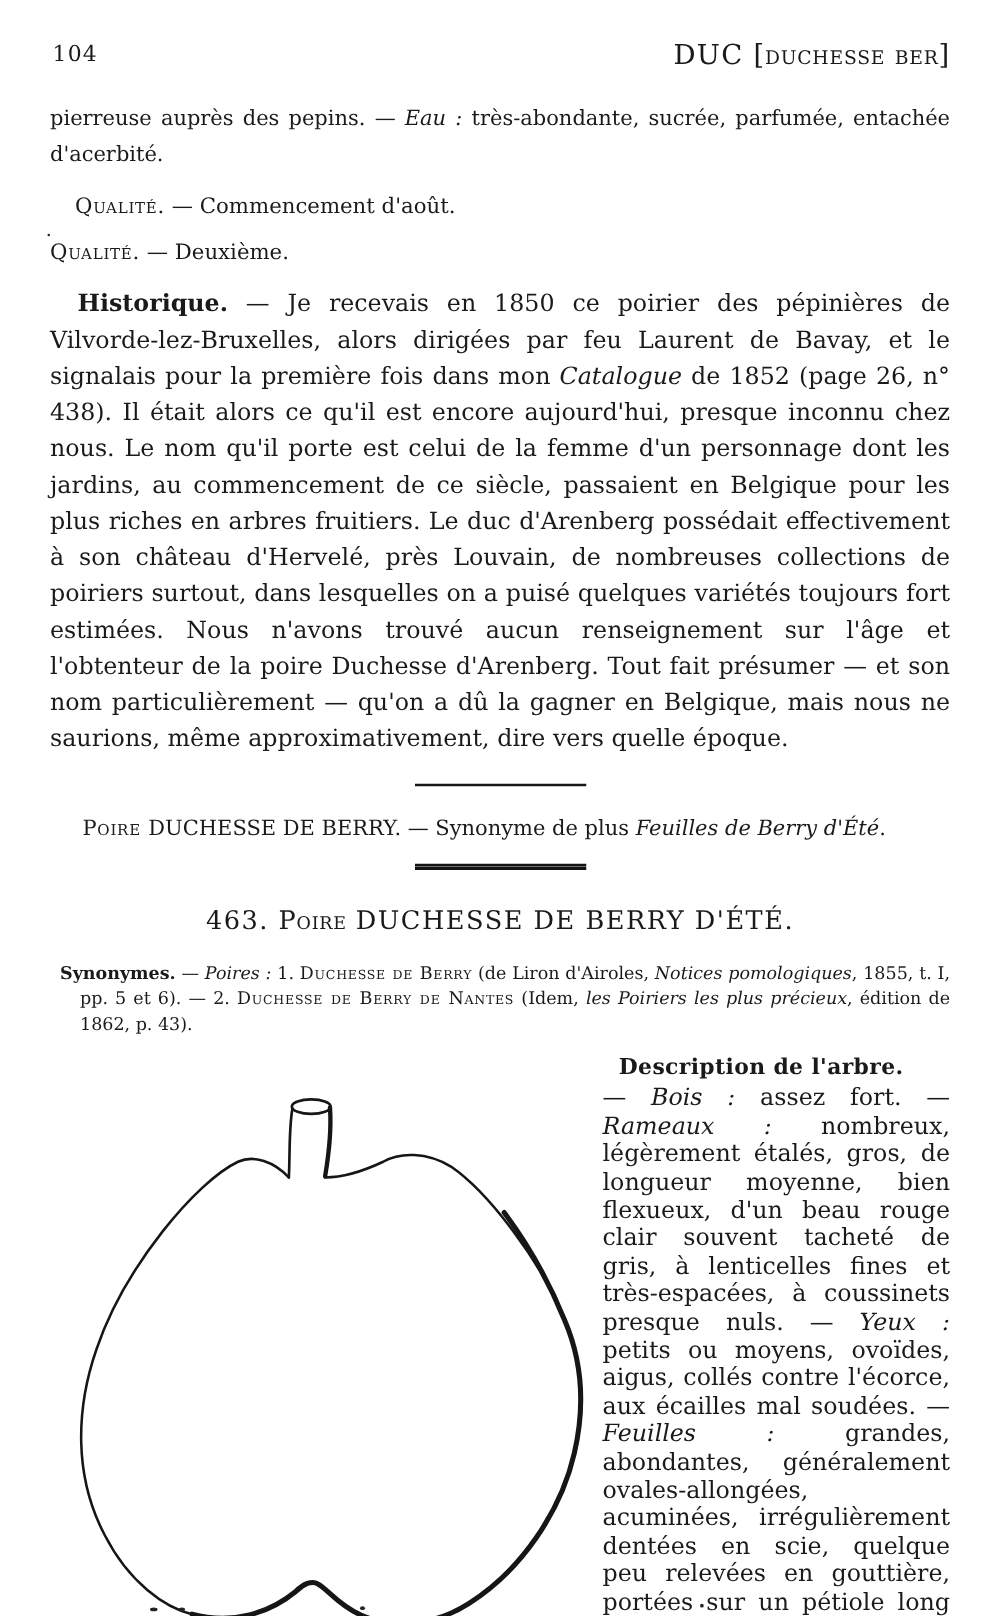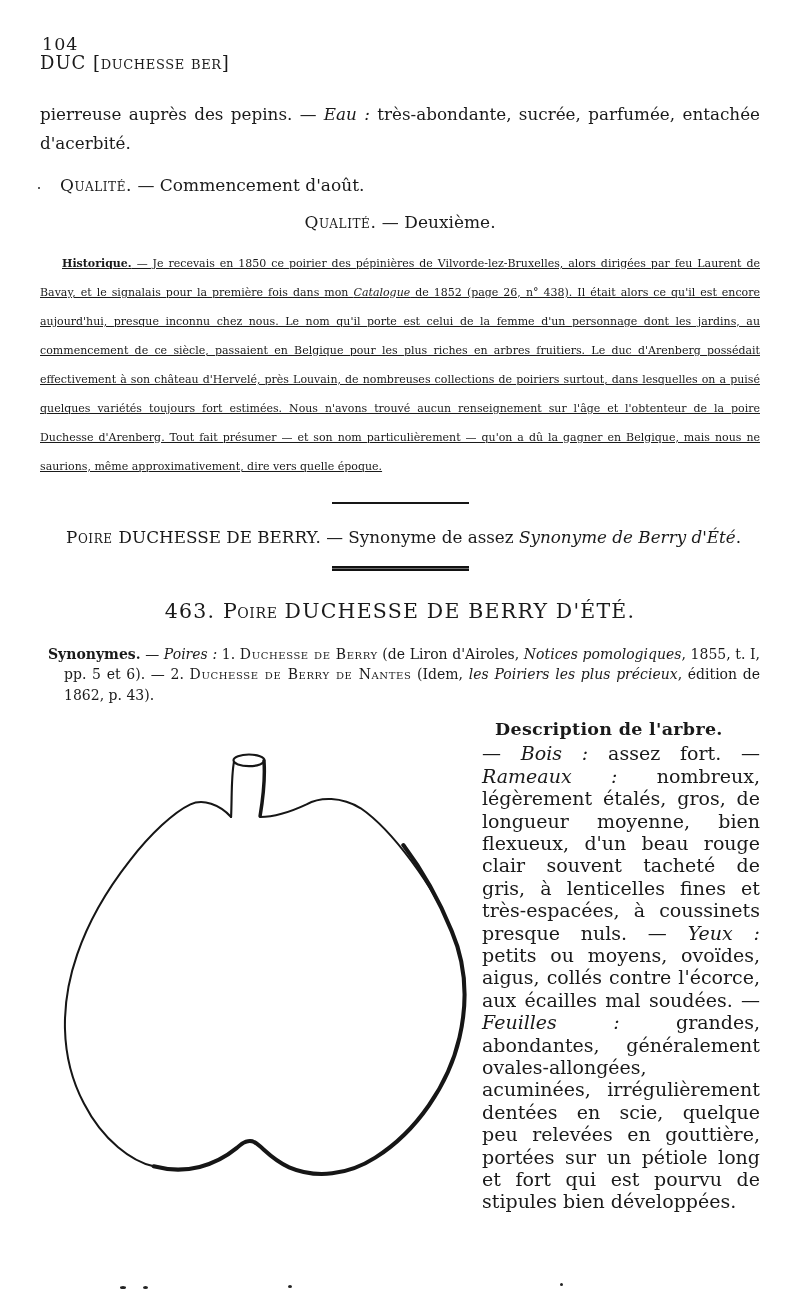--- a/index.html
+++ b/index.html
@@ -6,28 +6,28 @@
   body {
     width:800px; height:1293px;
     background:#ffffff;
     color:#1a1a1a;
     font-family:"DejaVu Serif","Liberation Serif",serif;
     overflow:hidden;
     position:relative;
   }
   .content { margin:0 40px; width:720px; }
 
-  .header { position:relative; padding-top:52px; text-align:left; height:24px; }
+  .header { position:relative; padding-top:32px; text-align:right; height:24px; }
   .page-number { position:absolute; left:2px; top:34px; font-size:17.5px; letter-spacing:1px; }
-  .running-header { font-size:18px; letter-spacing:1px; }
+  .running-header { font-size:22px; letter-spacing:1px; }
 
   .p-continuation { margin-top:24px; font-size:16.8px; line-height:29px; text-align:justify; }
   .p-maturite { margin-top:14px; margin-left:20px; font-size:17px; }
-  .p-qualite  { margin-top:8px;  font-size:17px;text-align:center; }
-  .p-historique { margin-top:11px; font-size:11px; line-height:29px; text-align:justify; text-indent:22px;text-decoration:underline; }
+  .p-qualite  { margin-top:8px;  font-size:17px; }
+  .p-historique { margin-top:11px; font-size:19px; line-height:29px; text-align:justify; text-indent:22px; }
 
   .rule-thin  { width:137px; height:2px; background:#161616; margin:21px auto 0; }
   .rule-thick { width:137px; height:5px; margin:15px auto 0;
                 background:linear-gradient(180deg,#121212 0 42%,#6f6f6f 42% 54%,#121212 54% 100%); }
 
   .crossref { margin-top:20px; font-size:16.8px; line-height:27px; }
   .crossref-line1 { margin-left:26px; }
   .crossref-line2 { margin-left:42px; }
 
   .article-heading { margin-top:28px; text-align:center; font-size:20.5px; letter-spacing:1.2px; white-space:nowrap; }
@@ -66,21 +66,21 @@
   <p class="p-continuation"><span>pierreuse auprès des pepins. — </span><span class="seg-i">Eau :</span><span> très-abondante, sucrée, parfumée, entachée d'acerbité.</span></p>
 
   <p class="p-maturite"><span class="seg-sc">Qualité.</span><span> — Commencement d'août.</span></p>
   <p class="p-qualite"><span class="seg-sc">Qualité.</span><span> — Deuxième.</span></p>
 
   <p class="p-historique"><span class="seg-b">Historique.</span><span> — Je recevais en 1850 ce poirier des pépinières de Vilvorde-lez-Bruxelles, alors dirigées par feu Laurent de Bavay, et le signalais pour la première fois dans mon </span><span class="seg-i">Catalogue</span><span> de 1852 (page 26, n° 438). Il était alors ce qu'il est encore aujourd'hui, presque inconnu chez nous. Le nom qu'il porte est celui de la femme d'un personnage dont les jardins, au commencement de ce siècle, passaient en Belgique pour les plus riches en arbres fruitiers. Le duc d'Arenberg possédait effectivement à son château d'Hervelé, près Louvain, de nombreuses collections de poiriers surtout, dans lesquelles on a puisé quelques variétés toujours fort estimées. Nous n'avons trouvé aucun renseignement sur l'âge et l'obtenteur de la poire Duchesse d'Arenberg. Tout fait présumer — et son nom particulièrement — qu'on a dû la gagner en Belgique, mais nous ne saurions, même approximativement, dire vers quelle époque.</span></p>
 
   <div class="rule-thin"></div>
 
   <div class="crossref">
-    <div class="crossref-line1"><span class="seg-sc">Poire </span><span>DUCHESSE DE BERRY. — Synonyme de assez </span><span class="seg-i">Synonyme de Berry d'Été</span><span>.</span></div>
+    <div class="crossref-line1"><span class="seg-sc">Poire </span><span>DUCHESSE DE BERRY. — Synonyme de plus </span><span class="seg-i">Feuilles de Berry d'Été</span><span>.</span></div>
   </div>
 
   <div class="rule-thick"></div>
 
   <h1 class="article-heading" style="font-weight:normal; margin-bottom:0;"><span>463. </span><span class="seg-sc">Poire </span><span>DUCHESSE DE BERRY D'ÉTÉ.</span></h1>
 
   <p class="p-synonymes"><span class="seg-b">Synonymes.</span><span> — </span><span class="seg-i">Poires :</span><span> 1. </span><span class="seg-sc">Duchesse de Berry</span><span> (de Liron d'Airoles, </span><span class="seg-i">Notices pomologiques</span><span>, 1855, t. I, pp. 5 et 6). — 2. </span><span class="seg-sc">Duchesse de Berry de Nantes</span><span> (Idem, </span><span class="seg-i">les Poiriers les plus précieux</span><span>, édition de 1862, p. 43).</span></p>
 
   <div class="columns">
 

